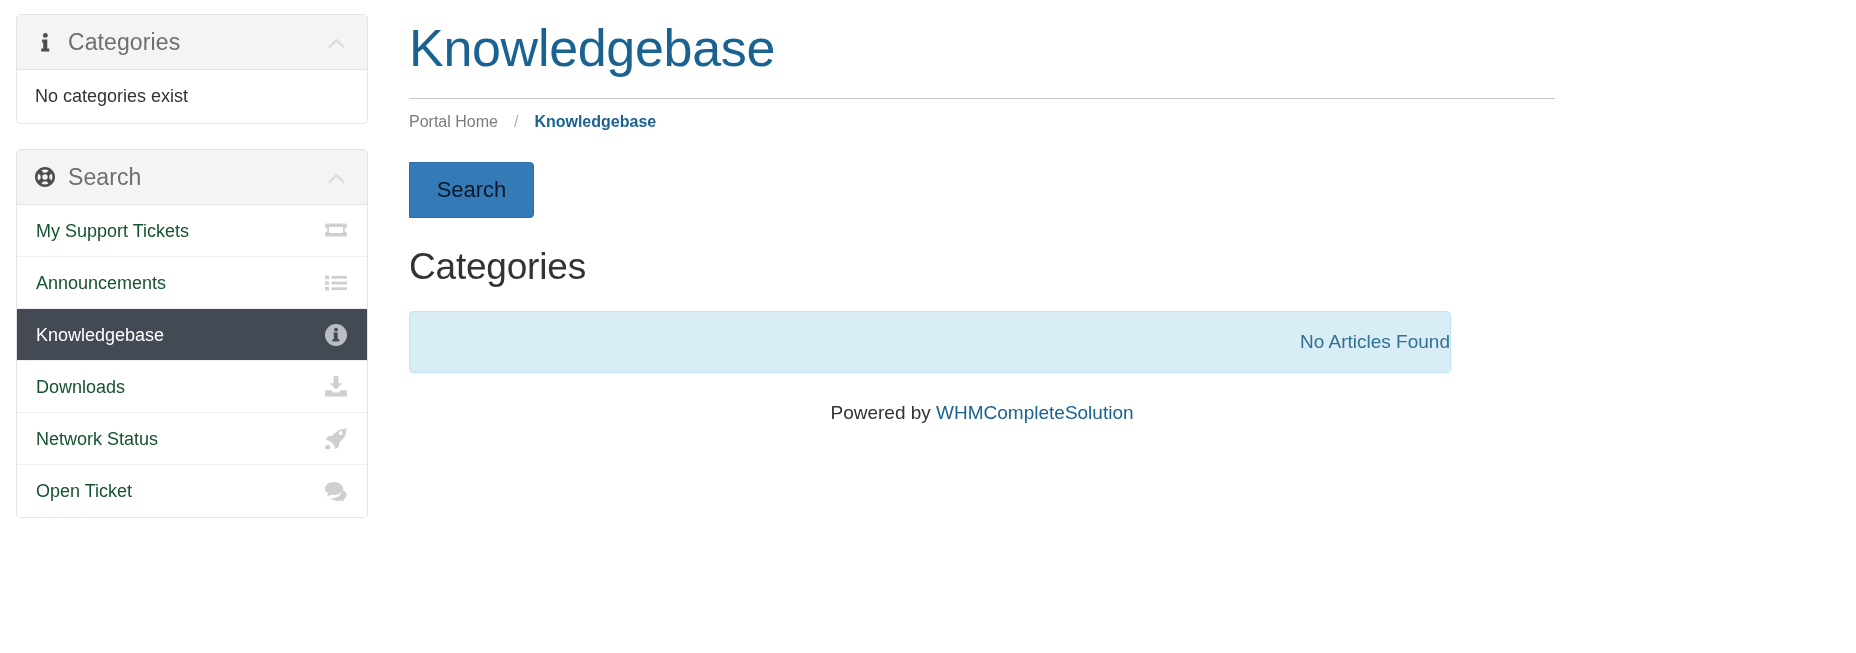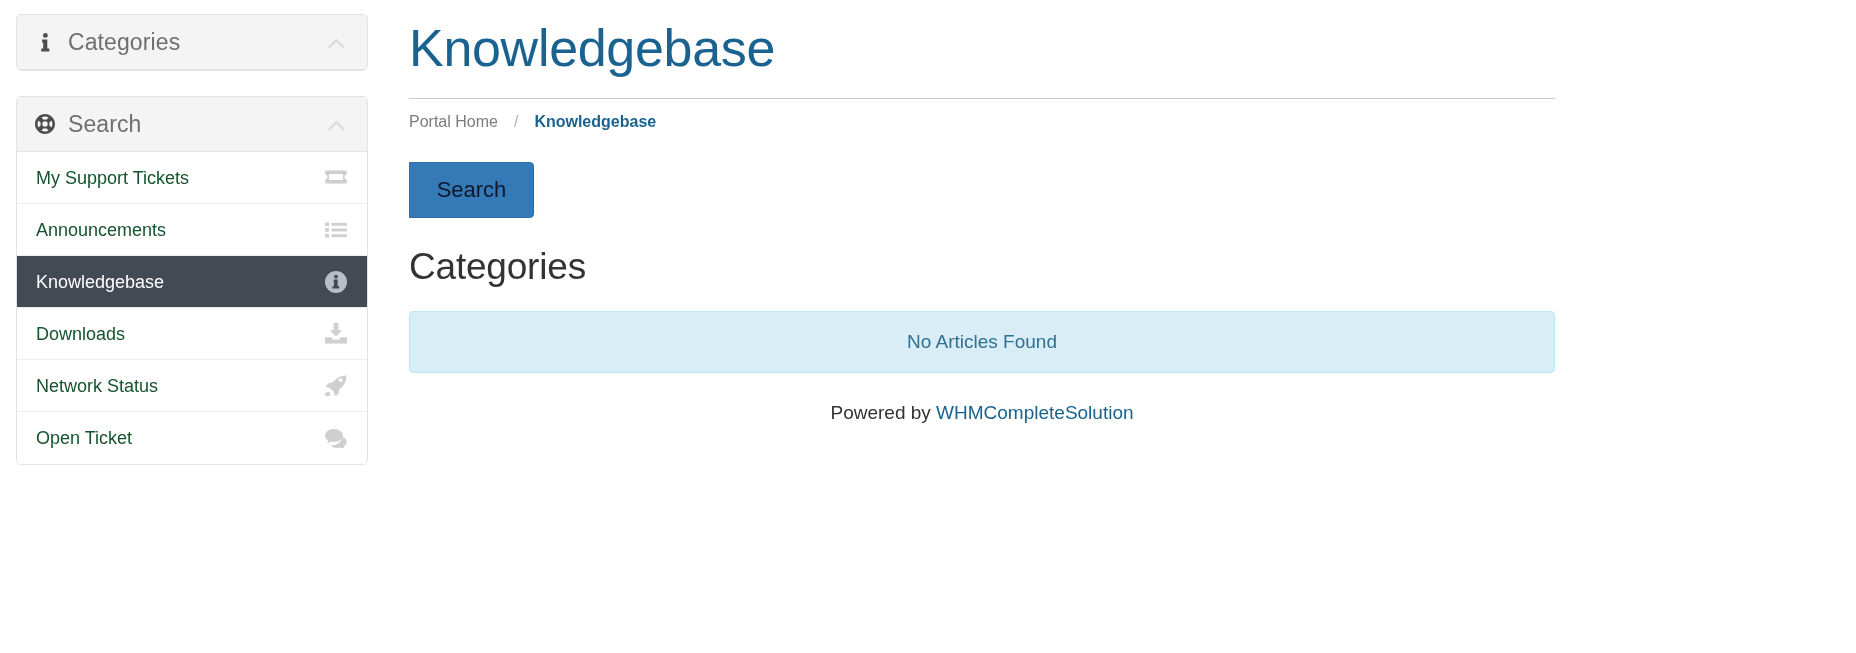--- a/index.html
+++ b/index.html
@@ -174,30 +174,30 @@
 
   .section-title {
     font-size: 37px;
     font-weight: 400;
     color: #333333;
     margin: 28px 0 0 0;
     letter-spacing: -0.2px;
   }
   .alert-info {
     margin-top: 23px;
-    width: 1146px;
+    width: 1042px;
     height: 62px;
     background: #d9edf7;
     border: 1px solid #bce8f1;
     border-radius: 4px;
     color: #31708f;
     font-size: 19px;
     display: flex;
     align-items: center;
-    justify-content: center;
+    justify-content: flex-end;
   }
   .footer {
     margin-top: 29px;
     width: 1146px;
     text-align: center;
     font-size: 19px;
     color: #333333;
   }
   .footer a { color: #1a6390; text-decoration: none; }
 </style>
@@ -218,20 +218,21 @@
             </svg>
           </span>
           <span class="ptext">Categories</span>
         </div>
         <span class="chevron">
           <svg width="17" height="11" viewBox="0 0 17 11" fill="none" stroke="currentColor" stroke-width="2.4" stroke-linecap="round" stroke-linejoin="round">
             <polyline points="1.6,9 8.5,2.2 15.4,9"></polyline>
           </svg>
         </span>
       </div>
+      <div class="panel-body">No categories exist</div>
     </div>
 
     <div class="panel">
       <div class="panel-heading">
         <div class="panel-title">
           <span class="heading-icon">
             <svg width="20" height="20" viewBox="0 0 20 20" fill="currentColor">
               <path d="M10 0C4.48 0 0 4.48 0 10s4.48 10 10 10 10-4.48 10-10S15.52 0 10 0zm0 2.6c1.3 0 2.5.34 3.55.93l-2.2 2.2a4.6 4.6 0 0 0-2.7 0l-2.2-2.2A7.3 7.3 0 0 1 10 2.6zM3.53 6.45l2.2 2.2a4.6 4.6 0 0 0 0 2.7l-2.2 2.2A7.35 7.35 0 0 1 2.6 10c0-1.3.34-2.5.93-3.55zM10 17.4c-1.3 0-2.5-.34-3.55-.93l2.2-2.2a4.6 4.6 0 0 0 2.7 0l2.2 2.2c-1.05.59-2.25.93-3.55.93zm6.47-3.85l-2.2-2.2a4.6 4.6 0 0 0 0-2.7l2.2-2.2c.59 1.05.93 2.25.93 3.55s-.34 2.5-.93 3.55zM10 12.7a2.7 2.7 0 1 1 0-5.4 2.7 2.7 0 0 1 0 5.4z"></path>
             </svg>
           </span>

